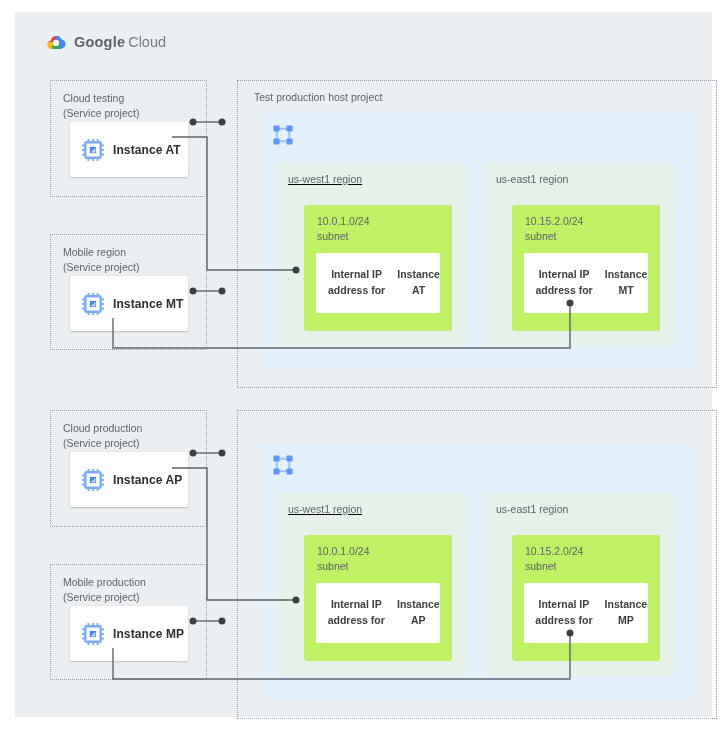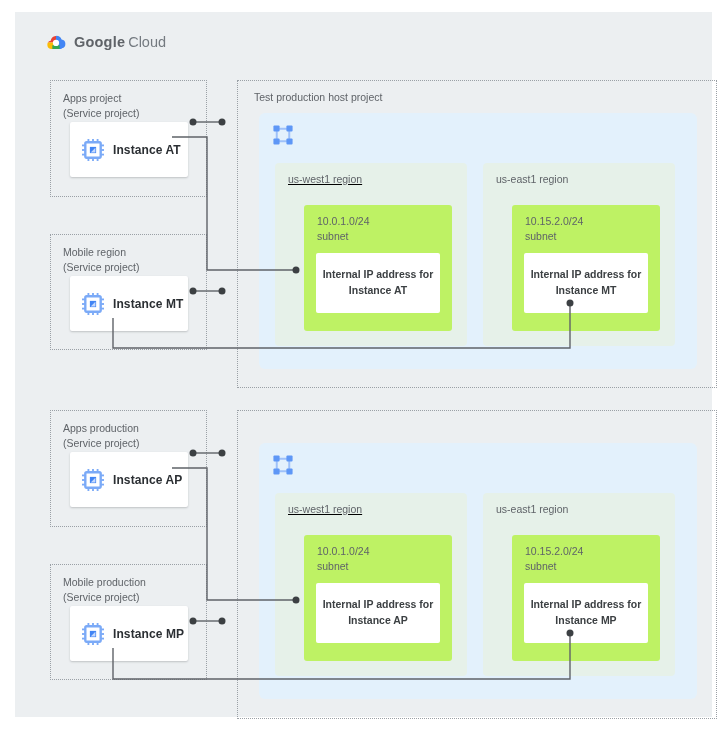--- a/index.html
+++ b/index.html
@@ -41,21 +41,21 @@
     background: #e6f1e9; border-radius: 4px; }
   .region.west { left: 16px; text-decoration: underline; }
   .region.east { left: 224px; }
   .region-label { padding: 10px 13px; font-size: 10.5px; color: #5f6368; }
 
   .subnet { position: absolute; left: 29px; top: 42px; width: 148px; height: 126px;
     background: #bef264; border-radius: 3px; }
   .subnet-label { padding: 9px 13px; font-size: 10.5px; line-height: 1.45; color: #5f6368; }
 
   .ipcard { position: absolute; left: 12px; top: 48px; width: 124px; height: 60px;
-    background: #fff; border-radius: 2px; display: flex; flex-direction: column;
+    background: #fff; border-radius: 2px; display: flex; flex-direction: row;
     align-items: center; justify-content: center; text-align: center;
     font-size: 10.5px; font-weight: bold; color: #3c4043; line-height: 1.5; }
 
   
   .wires { position: absolute; left: 0; top: 0; width: 727px; height: 730px;
     pointer-events: none; z-index: 10; }
   .wires path, .wires line { stroke: #5f6368; stroke-width: 1.4; fill: none; }
   .wires circle { fill: #3c4043; stroke: none; }
 
   .icon { display: inline-flex; flex: none; }
@@ -83,21 +83,21 @@
           </g>
         </svg>
       </span>
       <span>
         <span class="logo-google">Google</span><span class="logo-cloud">Cloud</span>
       </span>
     </div>
 
     <div class="sp sp0">
       <div class="sp-label">
-        <div>Apps project</div>
+        <div>Cloud testing</div>
         <div>(Service project)</div>
       </div>
       <div class="instance-card">
         <span class="icon">
           <svg width="22" height="22" viewBox="0 0 24 24">
             <g fill="#7baaf7">
               <rect x="6" y="0" width="2" height="4"></rect>
                 <rect x="11" y="0" width="2" height="4"></rect>
                 <rect x="16" y="0" width="2" height="4"></rect>
               <rect x="6" y="20" width="2" height="4"></rect>
@@ -145,21 +145,21 @@
             <rect x="8.6" y="8.6" width="6.8" height="6.8" fill="#4285f4"></rect>
             <path d="M9.5 14.6 L14.6 9.5 L14.6 14.6 Z" fill="#c6dafc"></path>
           </svg>
         </span>
         <span class="instance-label">Instance MT</span>
       </div>
     </div>
 
     <div class="sp sp2">
       <div class="sp-label">
-        <div>Apps production</div>
+        <div>Cloud production</div>
         <div>(Service project)</div>
       </div>
       <div class="instance-card">
         <span class="icon">
           <svg width="22" height="22" viewBox="0 0 24 24">
             <g fill="#7baaf7">
               <rect x="6" y="0" width="2" height="4"></rect>
                 <rect x="11" y="0" width="2" height="4"></rect>
                 <rect x="16" y="0" width="2" height="4"></rect>
               <rect x="6" y="20" width="2" height="4"></rect>

